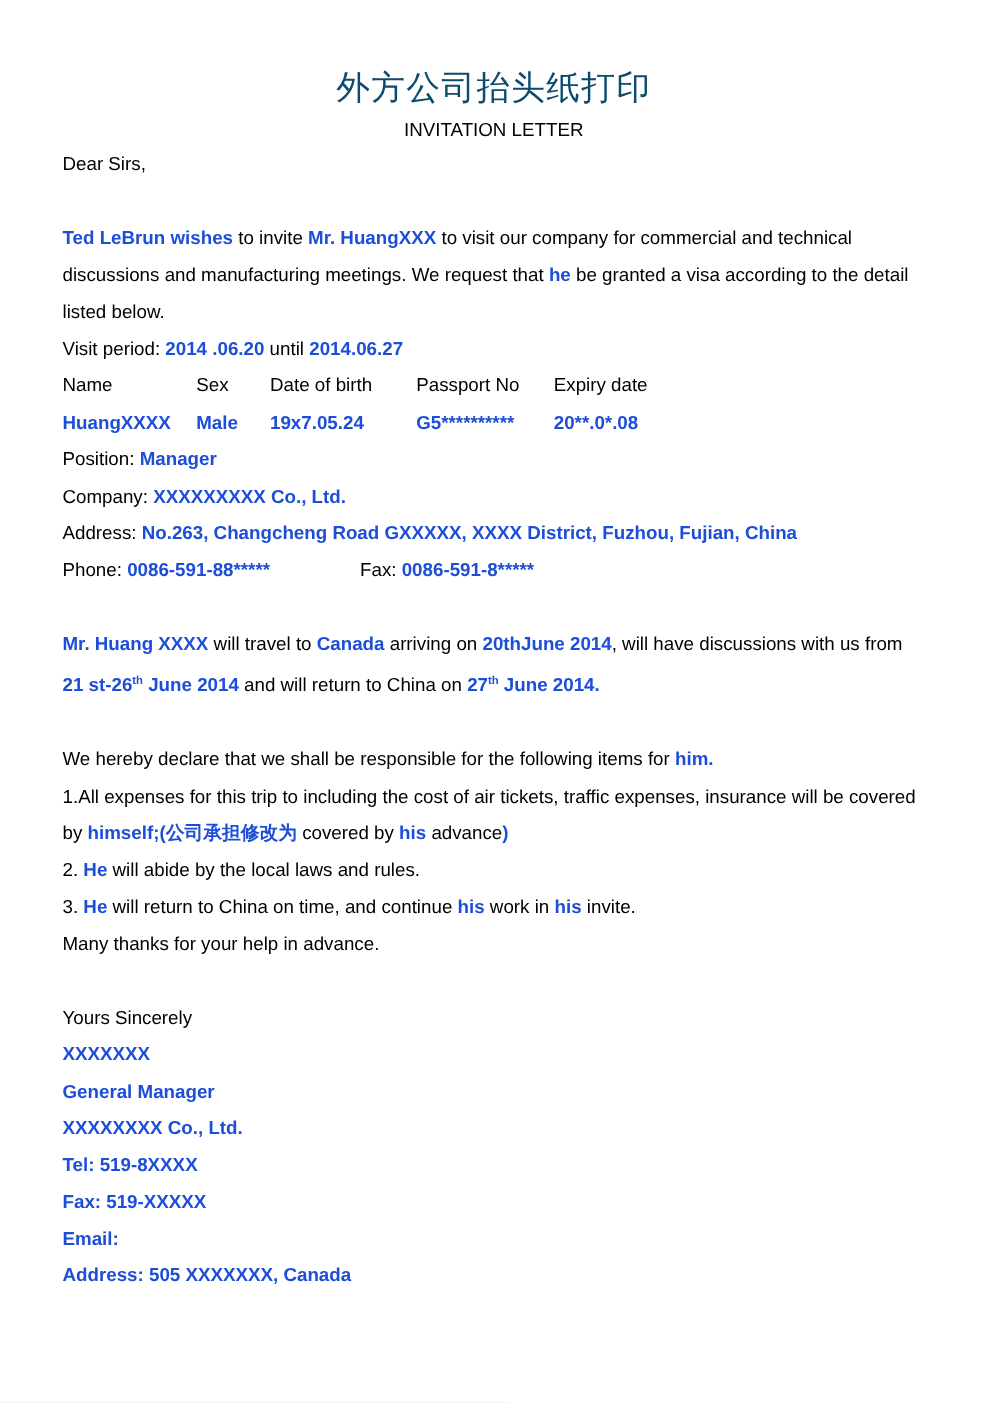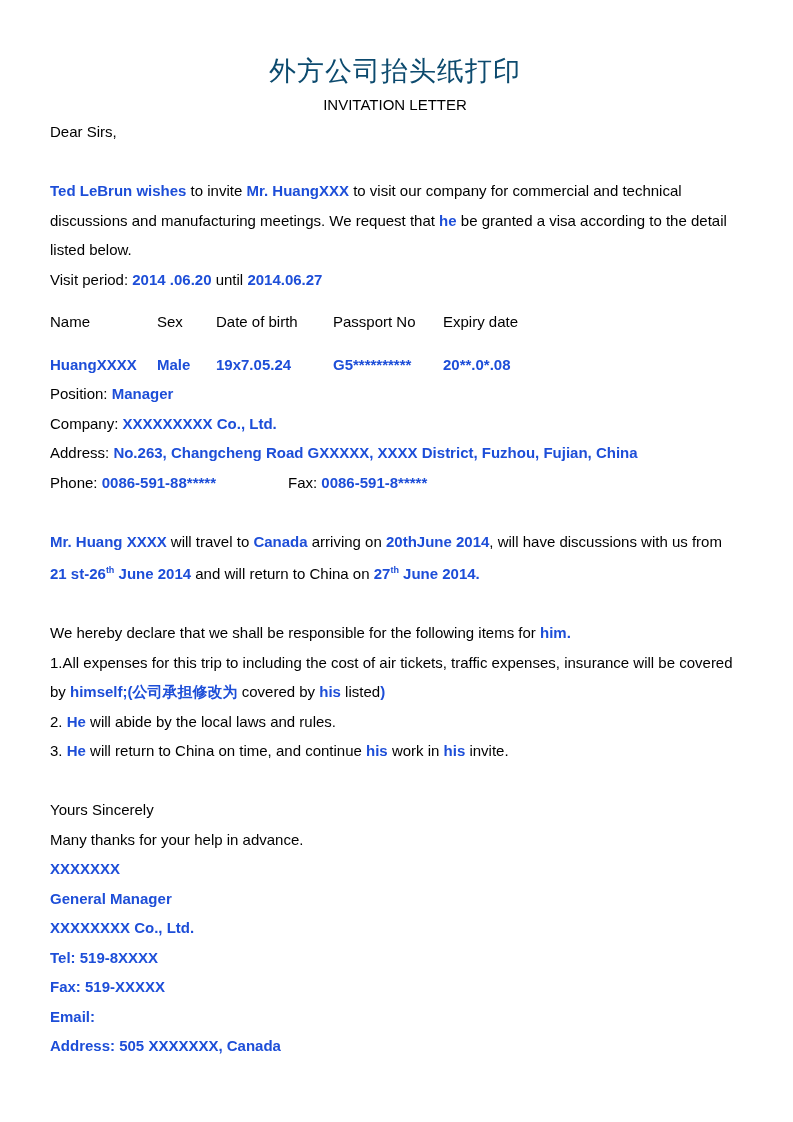--- a/index.html
+++ b/index.html
@@ -36,21 +36,21 @@
   }
   .para {
     font-size: 15px;
     line-height: 29.5px;
     color: #000000;
   }
   .sp { margin-top: 29.5px; }        
   .red { color: #1d4ed8; font-weight: bold; }
   .sup { font-size: 9px; vertical-align: 6px; }
   .trow { font-size: 15px; line-height: 29.5px; white-space: nowrap; }
-  .cell { display: inline-block; margin-top: 13px; }
+  .cell { display: inline-block; }
   .c1 { width: 107px; }
   .c2 { width: 59px; }
   .c3 { width: 117px; }
   .c4 { width: 110px; }
   .c5 { width: auto; }
   .phone-seg { display: inline-block; width: 238px; }
 </style>
 </head>
 <body>
 
@@ -75,26 +75,26 @@
 
     <p class="para"><span>Position: </span><span class="red">Manager</span></p>
     <p class="para"><span>Company: </span><span class="red">XXXXXXXXX Co., Ltd.</span></p>
     <p class="para"><span>Address: </span><span class="red">No.263, Changcheng Road GXXXXX, XXXX District, Fuzhou, Fujian, China</span></p>
 
     <p class="para"><span class="phone-seg"><span>Phone: </span><span class="red">0086-591-88*****</span></span><span><span>Fax: </span><span class="red">0086-591-8*****</span></span></p>
 
     <p class="para sp"><span class="red">Mr. Huang XXXX</span><span> will travel to </span><span class="red">Canada</span><span> arriving on </span><span class="red">20thJune 2014</span><span>, will have discussions with us from </span><span class="red">21 st-26</span><span class="red sup">th</span><span class="red"> June 2014</span><span> and will return to China on </span><span class="red">27</span><span class="red sup">th</span><span class="red"> June 2014.</span></p>
 
     <p class="para sp"><span>We hereby declare that we shall be responsible for the following items for </span><span class="red">him.</span></p>
-    <p class="para"><span>1.All expenses for this trip to including the cost of air tickets, traffic expenses, insurance will be covered by </span><span class="red">himself;(公司承担修改为 </span><span>covered by </span><span class="red">his</span><span> listed</span><span class="red">)</span></p>
+    <p class="para"><span>1.All expenses for this trip to including the cost of air tickets, traffic expenses, insurance will be covered by </span><span class="red">himself;(公司承担修改为 </span><span>covered by </span><span class="red">his</span><span> advance</span><span class="red">)</span></p>
     <p class="para"><span>2. </span><span class="red">He</span><span> will abide by the local laws and rules.</span></p>
     <p class="para"><span>3. </span><span class="red">He</span><span> will return to China on time, and continue </span><span class="red">his</span><span> work in </span><span class="red">his</span><span> invite.</span></p>
+    <p class="para">Many thanks for your help in advance.</p>
+
     <p class="para sp">Yours Sincerely</p>
-
-    <p class="para">Many thanks for your help in advance.</p>
     <p class="para red">XXXXXXX</p>
     <p class="para red">General Manager</p>
     <p class="para red">XXXXXXXX Co., Ltd.</p>
     <p class="para red">Tel: 519-8XXXX</p>
     <p class="para red">Fax: 519-XXXXX</p>
     <p class="para red">Email:</p>
     <p class="para red">Address: 505 XXXXXXX, Canada</p>
 
   </div>
 </div>

